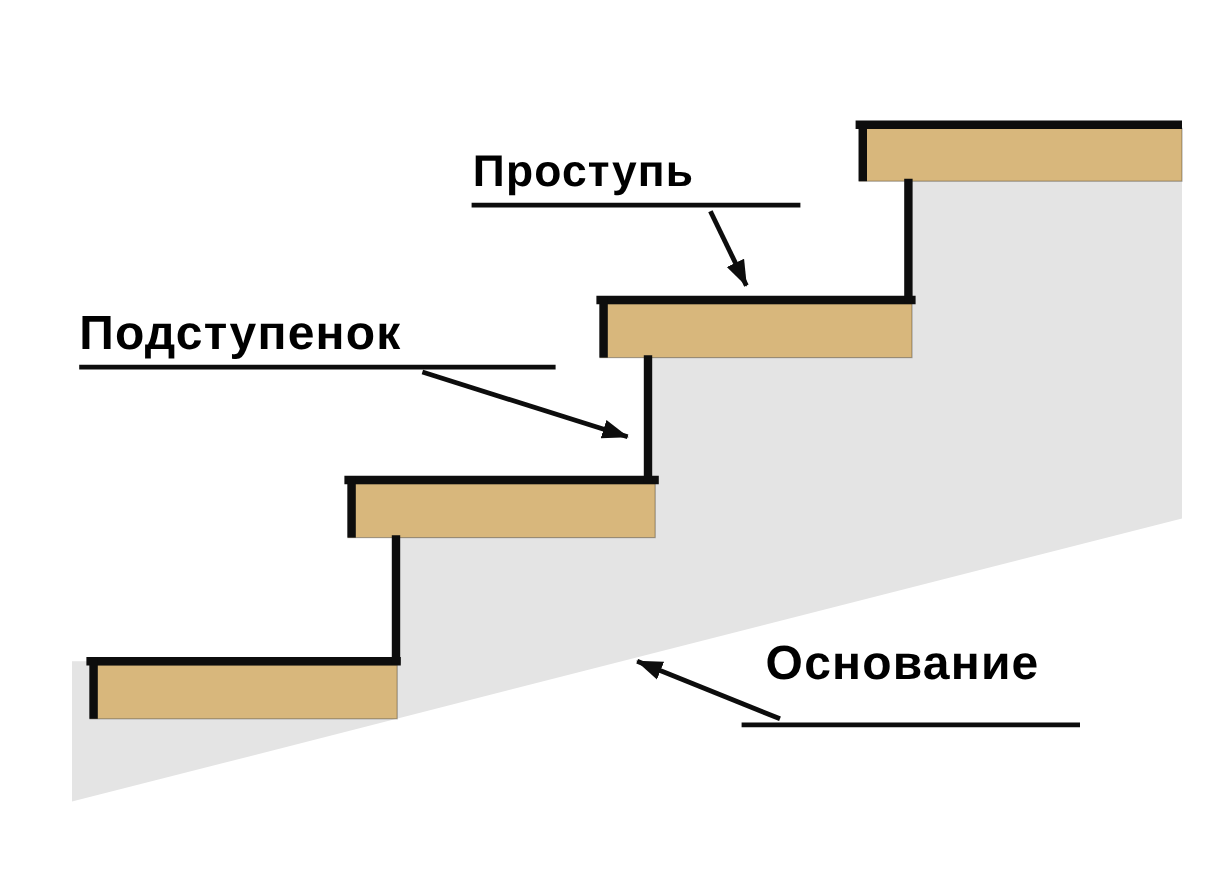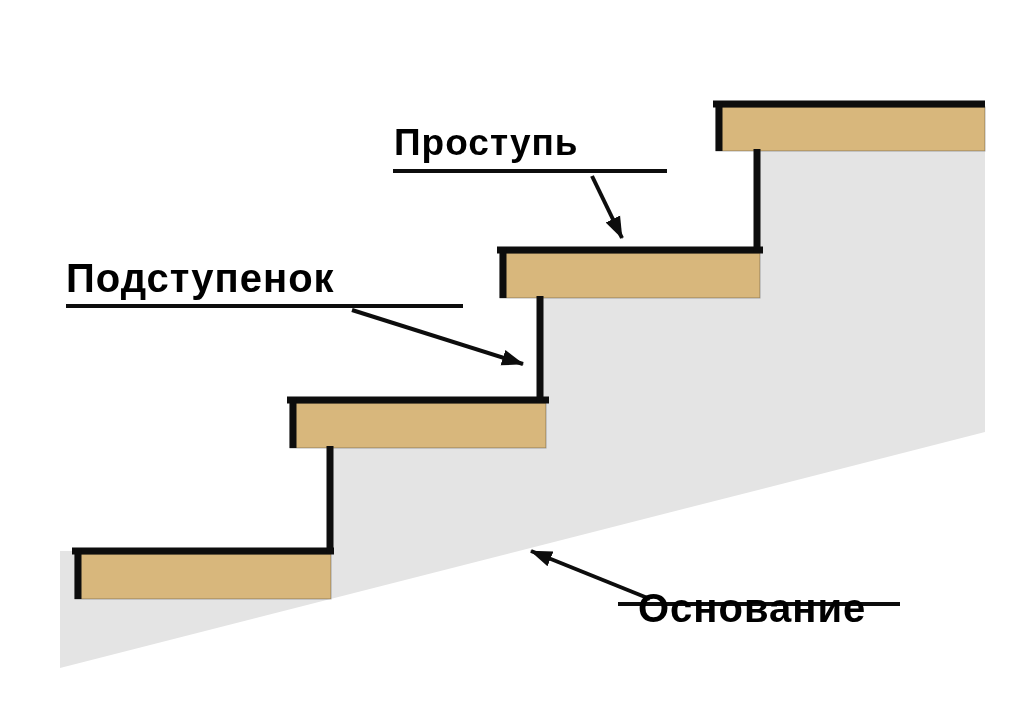--- a/index.html
+++ b/index.html
@@ -29,21 +29,21 @@
     position:absolute;
     font-weight:700;
     font-size:40px;
     line-height:1.0;
     letter-spacing:1px;
     color:var(--text);
     white-space:nowrap;
   }
   .label-tread{left:394px;top:124px;font-size:37px;}
   .label-riser{left:66px;top:258px;}
-  .label-base{left:638px;top:588px;}
+  .label-base{left:638px;top:533px;}
 </style>
 </head>
 <body>
 
 <div class="stage">
 
   <svg viewBox="0 0 1024 725" aria-hidden="true">
     <defs>
       <marker id="ah" markerUnits="userSpaceOnUse" markerWidth="24" markerHeight="18" refX="21" refY="9" orient="auto">
         <polygon class="arrowhead" points="0,1 22,9 0,17"></polygon>

